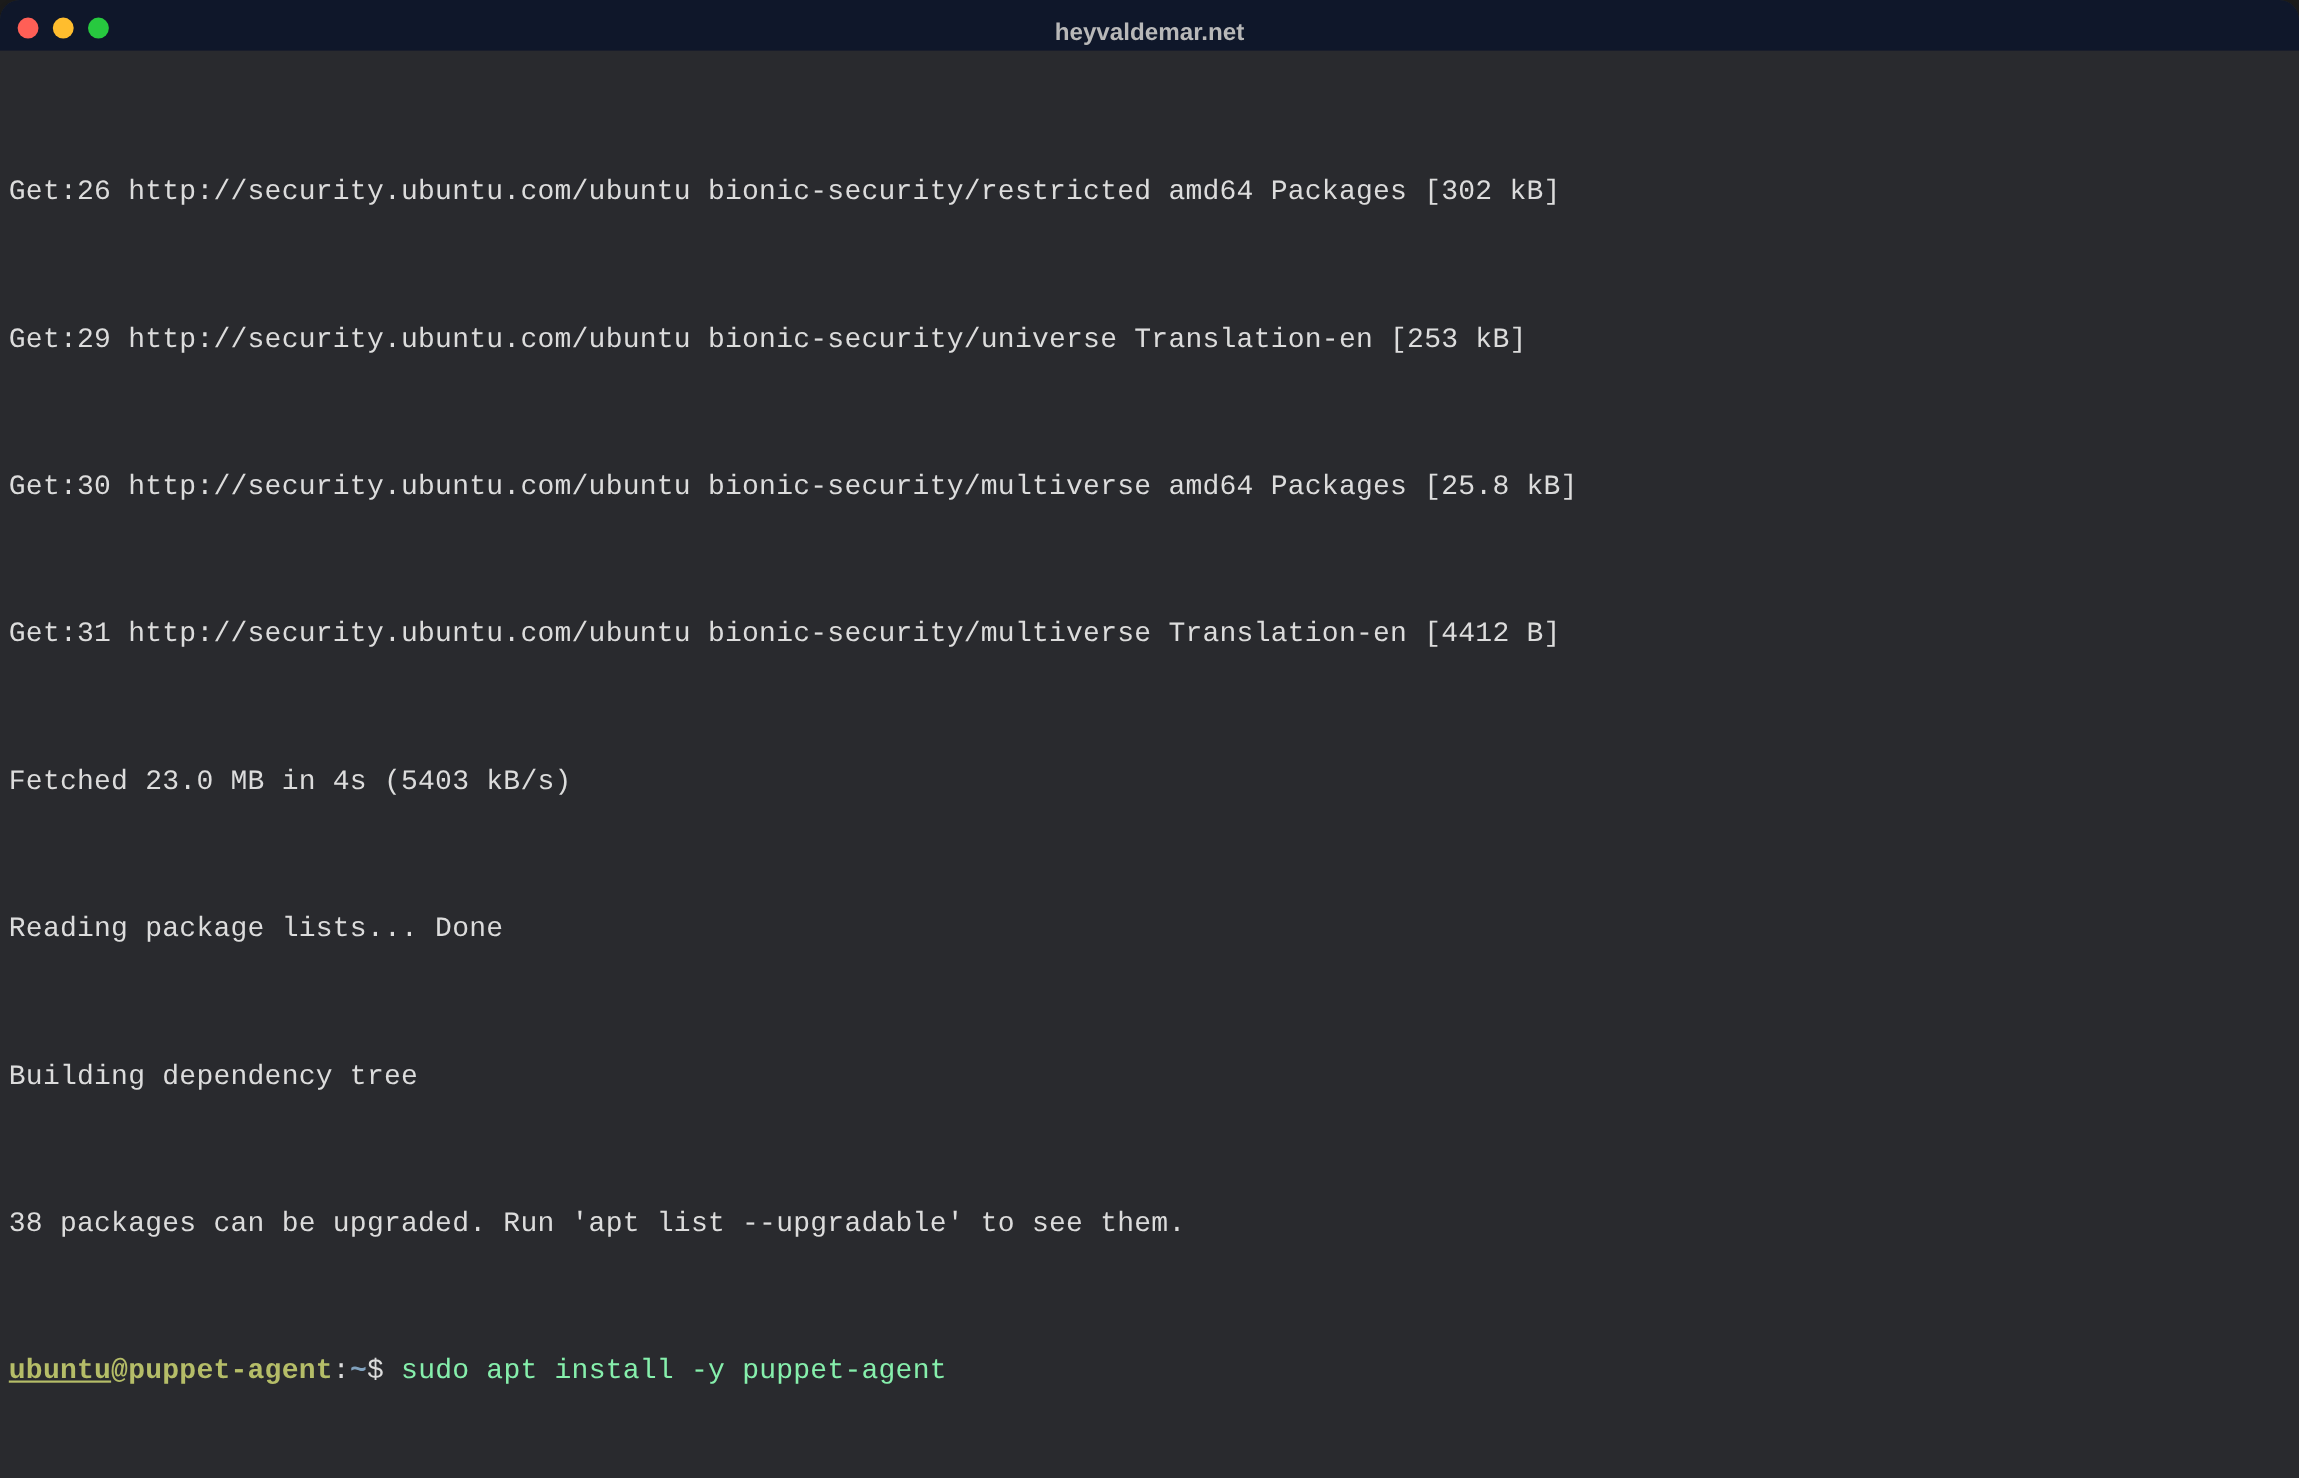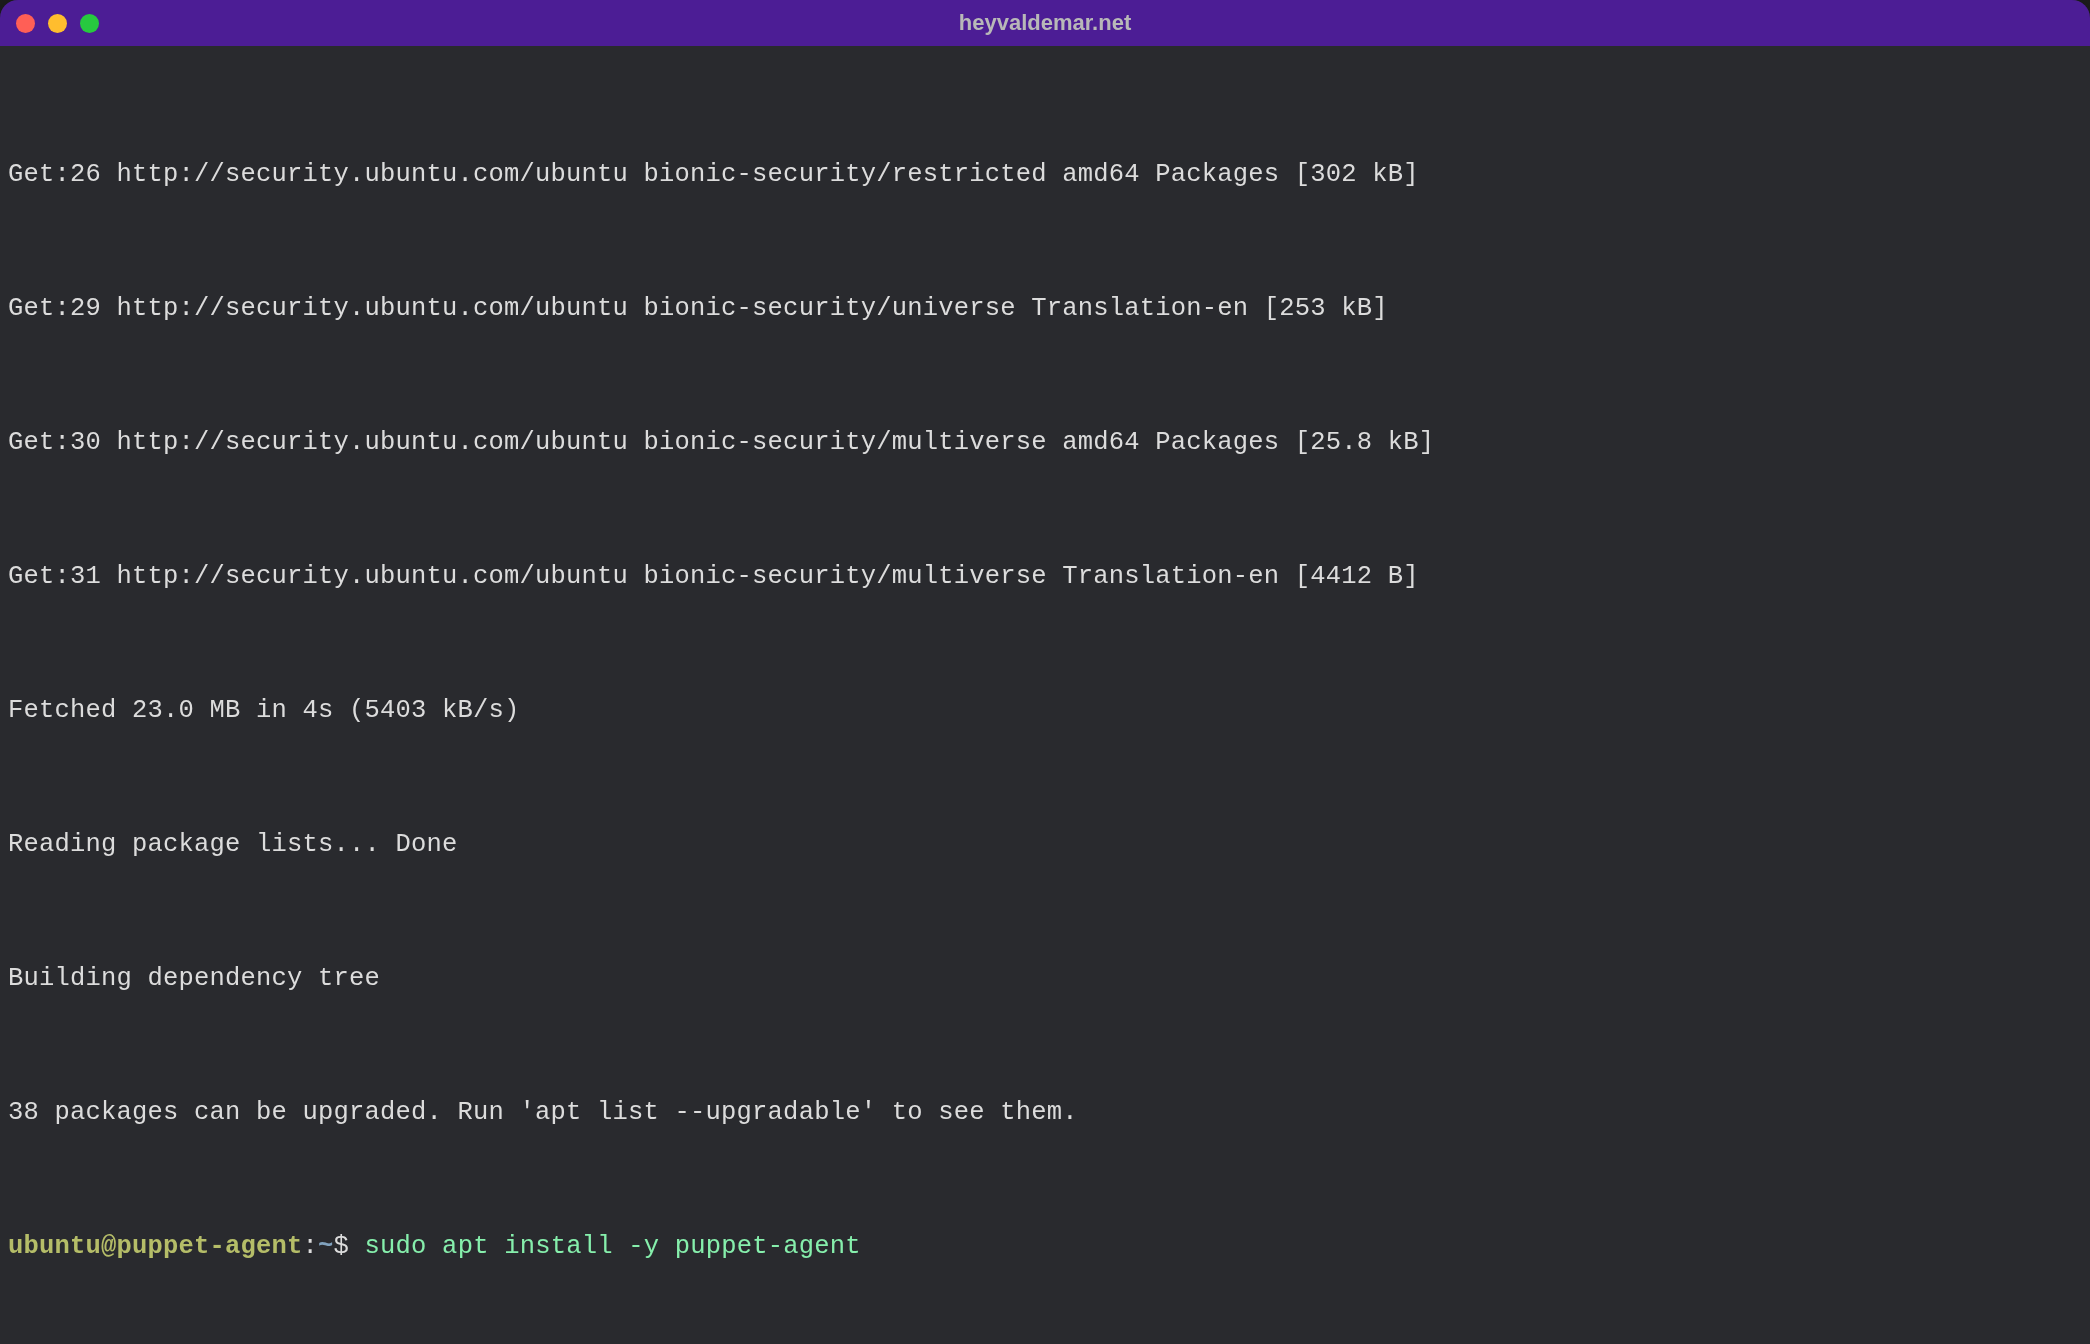--- a/index.html
+++ b/index.html
@@ -13,23 +13,23 @@
     }
     .window {
       width: 2090px;
       background: #292a2e;
       border-radius: 18px;
       overflow: hidden;
       box-shadow: 0 8px 40px rgba(0,0,0,0.5);
     }
     .titlebar {
       height: 46px;
-      background: #4c1d95;
+      background: #0f172a;
       display: flex;
-      align-items: center;
+      align-items: flex-start;
       position: relative;
       padding: 16px 16px;
     }
     .traffic-lights {
       display: flex;
       gap: 13px;
       align-items: center;
     }
     .light {
       width: 19px;
@@ -51,21 +51,21 @@
     .terminal {
       padding: 10px 8px 12px 8px;
       font-size: 25.5px;
       line-height: 1.23;
       color: #dcdcdc;
       letter-spacing: 0.2px;
       white-space: pre-wrap;
       word-wrap: break-word;
     }
     .line { display: block; margin-top: 40px; }
-    .user { color: #b5bd68; font-weight: bold; }
+    .user { color: #b5bd68; font-weight: bold; text-decoration: underline; }
     .host { color: #b5bd68; font-weight: bold; }
     .colon { color: #dcdcdc; }
     .path { color: #81a2be; font-weight: bold; }
     .dollar { color: #dcdcdc; }
     .cmd { color: #86efac; }
   </style>
 </head>
 <body>
 
 <div class="window">

